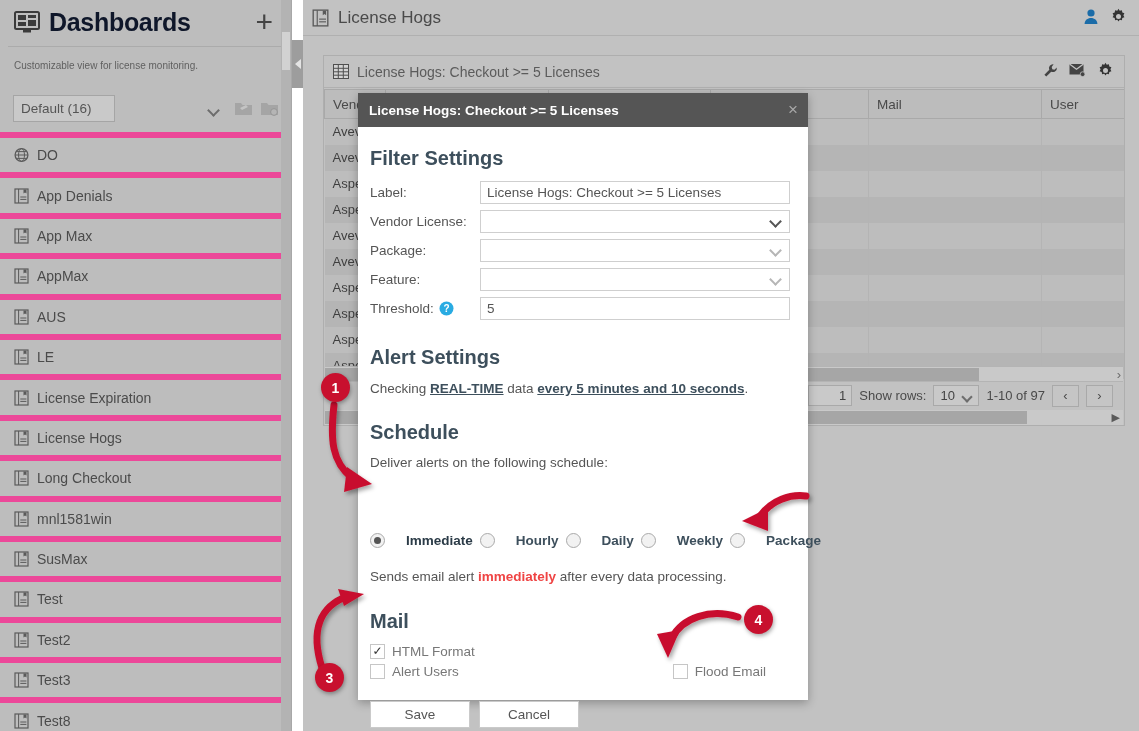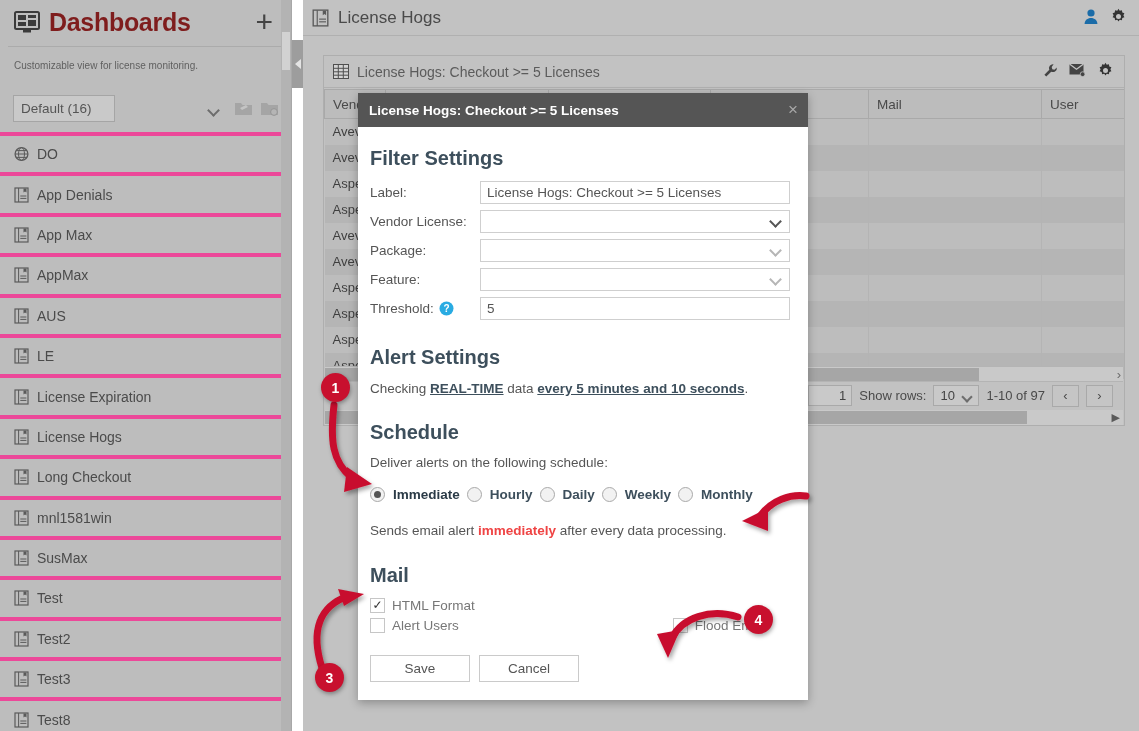--- a/index.html
+++ b/index.html
@@ -19,21 +19,21 @@
     background: #bdbdbd;
     border-right: 1px solid #a8a8a8;
     overflow: hidden;
   }
   .sb-header {
     height: 44px; display: flex; align-items: center;
     padding: 0 12px 0 14px;
   }
   .sb-title-ic { width: 26px; height: 24px; margin-right: 9px; flex: none; }
   .sb-title {
-    font-size: 25px; font-weight: bold; color: #7f1d1d;
+    font-size: 25px; font-weight: bold; color: #0f172a;
     letter-spacing: -0.3px; flex: 1;
   }
   .sb-plus {
     font-size: 30px; color: #444; font-weight: 300;
     line-height: 20px; cursor: pointer; padding: 0 6px;
   }
   .sb-divider { height: 1px; background: #ababab; margin: 2px 8px 0 8px; }
   .sb-sub {
     padding: 13px 14px 0 14px; font-size: 10px; color: #606060;
   }
@@ -54,21 +54,21 @@
     width: 7px; height: 7px;
     border-right: 2px solid #6d6d6d; border-bottom: 2px solid #6d6d6d;
     transform: rotate(45deg); pointer-events: none;
   }
   .folder-ic { width: 19px; height: 17px; flex: none; cursor: pointer; }
 
   .sb-list { }
   .sb-item {
     height: 40.4px; display: flex; align-items: center;
     padding-left: 14px; gap: 8px;
-    border-top: 4px solid #ec4899;
+    border-top: 6px solid #ec4899;
     color: #4b4b4b; font-size: 14px;
     cursor: pointer;
   }
   .sb-item .ic { width: 15px; height: 16px; flex: none; }
 
   
   #sb-scroll {
     position: absolute; right: 0; top: 0; width: 10px; height: 731px;
     background: #b3b3b3;
   }
@@ -232,21 +232,21 @@
   .fsel.dim::after { border-right-color: #b6b6b6; border-bottom-color: #b6b6b6; }
 
   .alert-p {
     font-size: 13.5px; color: #555; margin-bottom: 22px; line-height: 1.4;
   }
   .alert-p b { color: #3d4f5c; }
   .u { text-decoration: underline; }
   .deliver-p { font-size: 13.5px; color: #555; margin-bottom: 17px; }
 
   .radio-row { display: flex; align-items: center; gap: 7px; margin-bottom: 21px; }
-  .radio-item { display: flex; align-items: center; gap: 8px; cursor: pointer; }
+  .radio-item { display: flex; align-items: center; gap: 21px; cursor: pointer; margin-top: 46px; }
   .radio {
     width: 15px; height: 15px; border-radius: 50%;
     border: 1px solid #a9a9a9; background: #f2f2f2;
     display: flex; align-items: center; justify-content: center;
     flex: none;
   }
   .radio .dot { width: 7px; height: 7px; border-radius: 50%; background: #555; }
   .radio-item .lbl { font-size: 13.5px; color: #3d4f5c; font-weight: bold; }
   .radio-item.on .lbl { color: #2b3b47; }
 
@@ -780,21 +780,21 @@
         <span class="radio-item">
           <span class="radio"></span>
           <span class="lbl">Daily</span>
         </span>
         <span class="radio-item">
           <span class="radio"></span>
           <span class="lbl">Weekly</span>
         </span>
         <span class="radio-item">
           <span class="radio"></span>
-          <span class="lbl">Monthly</span>
+          <span class="lbl">Package</span>
         </span>
       </div>
 
       <div class="sends-p">
         <span>Sends email alert </span><b>immediately</b><span> after every data processing.</span>
       </div>
 
       <div class="sec-h">Mail</div>
 
       <div class="cb-grid">

